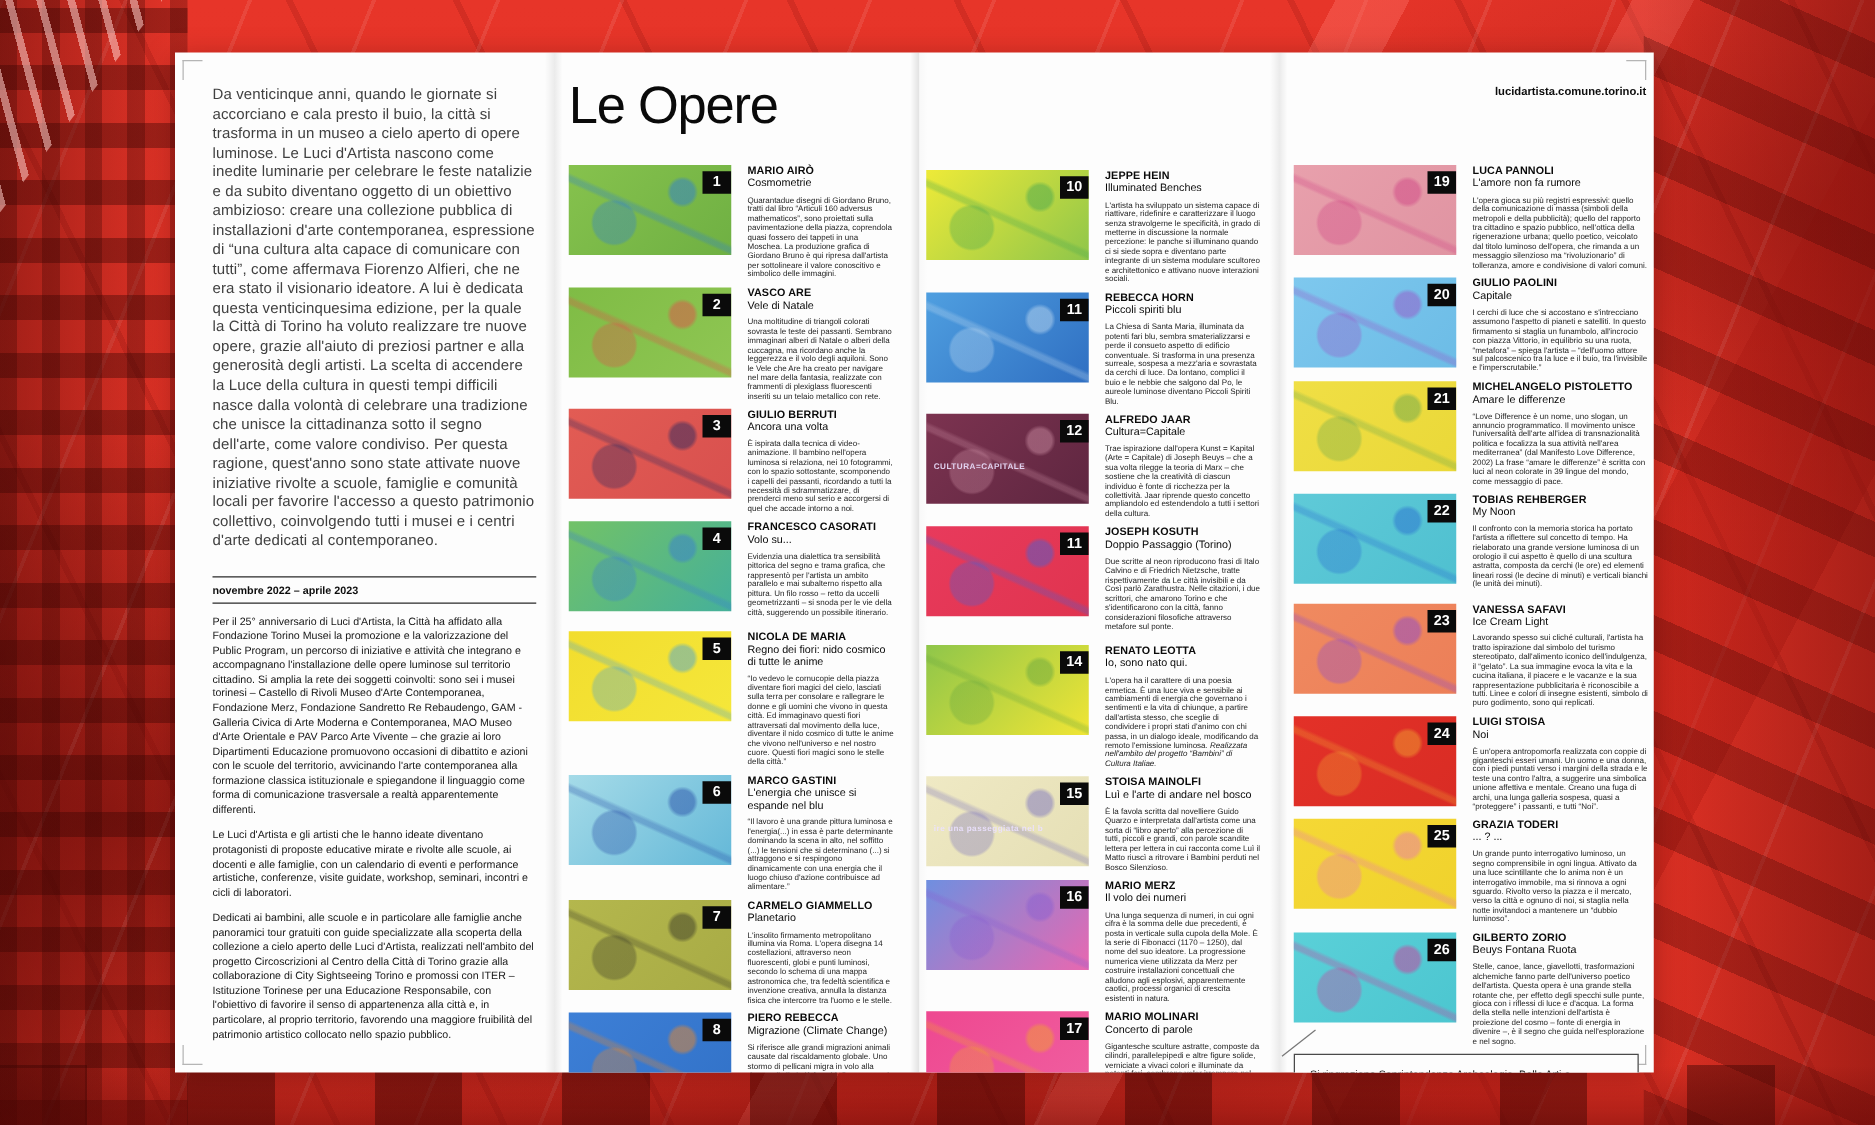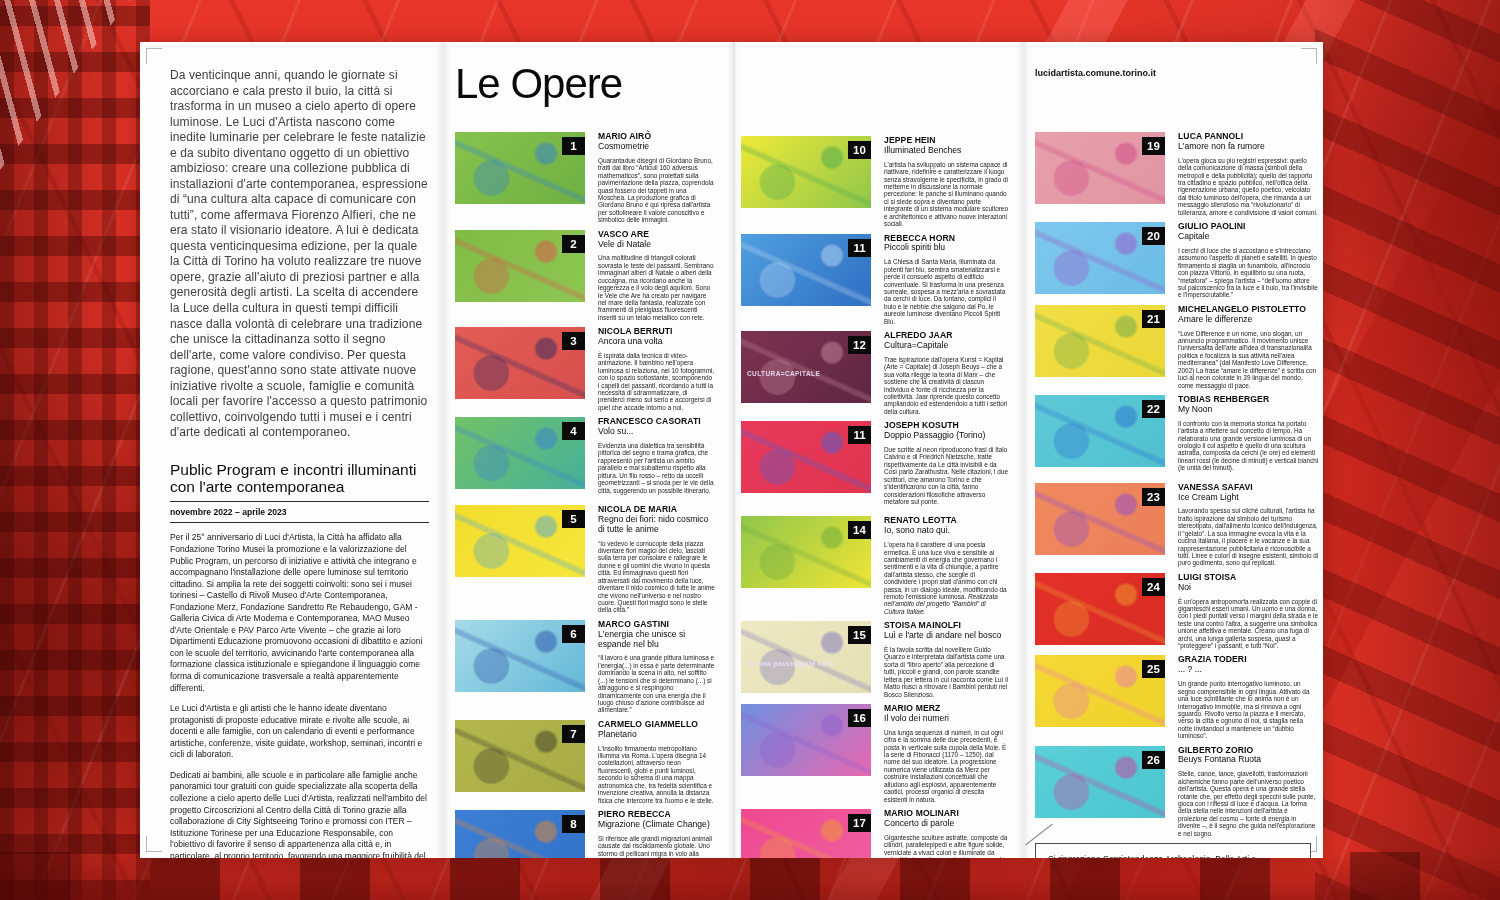--- a/index.html
+++ b/index.html
@@ -59,21 +59,21 @@
   .rule { border-top:1px solid #2a2a2a; margin:5px 0; }
   .pp-dates { font-size:8.6px; font-weight:700; color:#0d0d0d; margin:3px 0; }
   .pp p { margin:9px 0 0 0; font-size:8.5px; line-height:1.36; color:#161616; }
 
   
   .panel-a { padding:16px 20px 0 12px; }
   .panel-b { padding:94px 15px 0 6px; }
   .panel-c { padding:26px 4px 0 12px; }
   .works-title { margin:4px 0 26px 0; font-size:42px; line-height:1.05; font-weight:500;
                  letter-spacing:-1px; color:#0a0a0a; }
-  .site-url { font-size:9px; font-weight:700; color:#0d0d0d; margin:0 2px 54px 0; }
+  .site-url { text-align:right; font-size:9px; font-weight:700; color:#0d0d0d; margin:0 2px 54px 0; }
 
   .work { display:flex; gap:13px; margin-bottom:6px; }
   .work.gap-before { margin-top:11px; }
   .thumb { position:relative; width:130px; height:72px; flex:0 0 130px; overflow:hidden; }
   .badge { position:absolute; top:5px; right:0; min-width:23px; height:18px; background:#0a0a0a;
            color:#fff; font-size:11.5px; font-weight:700; display:flex; align-items:center;
            justify-content:center; padding:0 2px; box-sizing:border-box; }
   .thumb-label { position:absolute; left:6px; bottom:26px; font-size:6.5px; font-weight:700;
                  color:rgba(235,225,255,.9); letter-spacing:.4px; white-space:nowrap; }
   .meta { flex:1; min-width:0; }
@@ -118,21 +118,20 @@
         <i class="v" style="right:0;bottom:0"></i>
       </div>
 
     <div class="fold fold-1"></div>
     <div class="fold fold-2"></div>
     <div class="fold fold-3"></div>
 
     <div class="panel panel-intro">
       <p class="intro">Da venticinque anni, quando le giornate si accorciano e cala presto il buio, la città si trasforma in un museo a cielo aperto di opere luminose. Le Luci d'Artista nascono come inedite luminarie per celebrare le feste natalizie e da subito diventano oggetto di un obiettivo ambizioso: creare una collezione pubblica di installazioni d'arte contemporanea, espressione di “una cultura alta capace di comunicare con tutti”, come affermava Fiorenzo Alfieri, che ne era stato il visionario ideatore. A lui è dedicata questa venticinquesima edizione, per la quale la Città di Torino ha voluto realizzare tre nuove opere, grazie all'aiuto di preziosi partner e alla generosità degli artisti. La scelta di accendere la Luce della cultura in questi tempi difficili nasce dalla volontà di celebrare una tradizione che unisce la cittadinanza sotto il segno dell'arte, come valore condiviso. Per questa ragione, quest'anno sono state attivate nuove iniziative rivolte a scuole, famiglie e comunità locali per favorire l'accesso a questo patrimonio collettivo, coinvolgendo tutti i musei e i centri d'arte dedicati al contemporaneo.</p>
       <div class="pp">
-        <h2>Public Program e incontri illuminanti con l'arte contemporanea</h2>
         <div class="rule"></div>
         <div class="pp-dates">novembre 2022 – aprile 2023</div>
         <div class="rule"></div>
         <p>Per il 25° anniversario di Luci d'Artista, la Città ha affidato alla Fondazione Torino Musei la promozione e la valorizzazione del Public Program, un percorso di iniziative e attività che integrano e accompagnano l'installazione delle opere luminose sul territorio cittadino. Si amplia la rete dei soggetti coinvolti: sono sei i musei torinesi – Castello di Rivoli Museo d'Arte Contemporanea, Fondazione Merz, Fondazione Sandretto Re Rebaudengo, GAM - Galleria Civica di Arte Moderna e Contemporanea, MAO Museo d'Arte Orientale e PAV Parco Arte Vivente – che grazie ai loro Dipartimenti Educazione promuovono occasioni di dibattito e azioni con le scuole del territorio, avvicinando l'arte contemporanea alla formazione classica istituzionale e spiegandone il linguaggio come forma di comunicazione trasversale a realtà apparentemente differenti.</p>
         <p>Le Luci d'Artista e gli artisti che le hanno ideate diventano protagonisti di proposte educative mirate e rivolte alle scuole, ai docenti e alle famiglie, con un calendario di eventi e performance artistiche, conferenze, visite guidate, workshop, seminari, incontri e cicli di laboratori.</p>
         <p>Dedicati ai bambini, alle scuole e in particolare alle famiglie anche panoramici tour gratuiti con guide specializzate alla scoperta della collezione a cielo aperto delle Luci d'Artista, realizzati nell'ambito del progetto Circoscrizioni al Centro della Città di Torino grazie alla collaborazione di City Sightseeing Torino e promossi con ITER – Istituzione Torinese per una Educazione Responsabile, con l'obiettivo di favorire il senso di appartenenza alla città e, in particolare, al proprio territorio, favorendo una maggiore fruibilità del patrimonio artistico collocato nello spazio pubblico.</p>
       </div>
     </div>
 
     <div class="panel panel-a">
@@ -161,21 +160,21 @@
       <p class="desc">Una moltitudine di triangoli colorati sovrasta le teste dei passanti. Sembrano immaginari alberi di Natale o alberi della cuccagna, ma ricordano anche la leggerezza e il volo degli aquiloni. Sono le Vele che Are ha creato per navigare nel mare della fantasia, realizzate con frammenti di plexiglass fluorescenti inseriti su un telaio metallico con rete.</p>
     </div>
   </div>
 
   <div class="work">
     <div class="thumb" style="background: radial-gradient(circle at 28% 64%, rgba(42, 42, 96, 0.35) 0px, rgba(42, 42, 96, 0.35) 16%, transparent 18%), radial-gradient(circle at 70% 30%, rgba(42, 42, 96, 0.5) 0px, rgba(42, 42, 96, 0.5) 9%, transparent 12%), linear-gradient(24deg, transparent 44%, rgba(42, 42, 96, 0.3) 46%, rgba(42, 42, 96, 0.3) 48.5%, transparent 51%), linear-gradient(135deg, rgb(226, 92, 84), rgb(216, 80, 78));">
 
       <span class="badge">3</span>
     </div>
     <div class="meta">
-      <div class="artist">NICOLA BERRUTI</div>
+      <div class="artist">GIULIO BERRUTI</div>
       <div class="wtitle">Ancora una volta</div>
       <p class="desc">È ispirata dalla tecnica di video-animazione. Il bambino nell'opera luminosa si relaziona, nei 10 fotogrammi, con lo spazio sottostante, scomponendo i capelli dei passanti, ricordando a tutti la necessità di sdrammatizzare, di prenderci meno sul serio e accorgersi di quel che accade intorno a noi.</p>
     </div>
   </div>
 
   <div class="work">
     <div class="thumb" style="background: radial-gradient(circle at 28% 64%, rgba(58, 127, 208, 0.35) 0px, rgba(58, 127, 208, 0.35) 16%, transparent 18%), radial-gradient(circle at 70% 30%, rgba(58, 127, 208, 0.5) 0px, rgba(58, 127, 208, 0.5) 9%, transparent 12%), linear-gradient(24deg, transparent 44%, rgba(58, 127, 208, 0.3) 46%, rgba(58, 127, 208, 0.3) 48.5%, transparent 51%), linear-gradient(135deg, rgb(114, 194, 103), rgb(69, 176, 154));">
 
       <span class="badge">4</span>
     </div>

